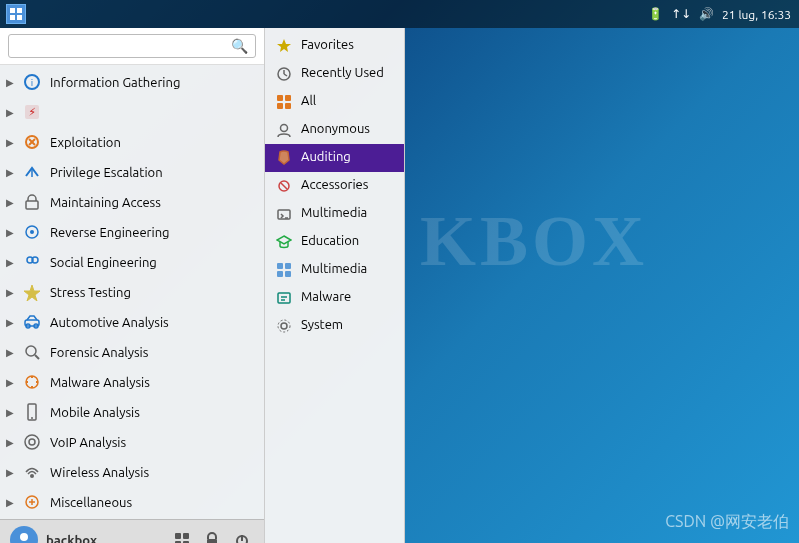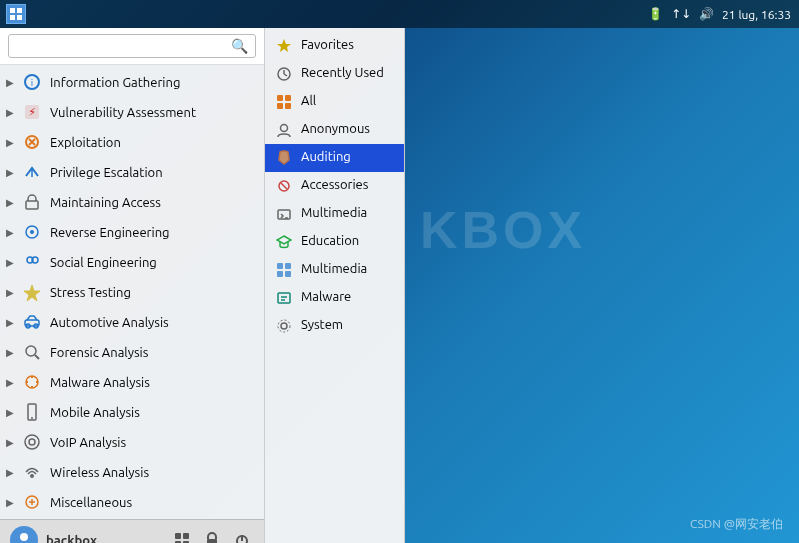--- a/index.html
+++ b/index.html
@@ -51,35 +51,35 @@
       color: white;
       font-size: 12px;
       gap: 8px;
     }
 
     
     .desktop-text {
       position: absolute;
       top: 200px;
       left: 420px;
-      font-size: 52px;
+      font-size: 72px;
       font-weight: bold;
       color: rgba(255,255,255,0.15);
       letter-spacing: 4px;
-      font-family: Liberation Sans, sans-serif;
+      font-family: Liberation Serif, serif;
       z-index: 1;
     }
 
     
     .watermark {
       position: absolute;
       bottom: 10px;
-      right: 16px;
+      right: 10px;
       color: rgba(255,255,255,0.6);
-      font-size: 12px;
+      font-size: 16px;
       z-index: 1;
     }
 
     
     .menu-container {
       position: absolute;
       top: 28px;
       left: 0;
       display: flex;
       z-index: 200;
@@ -195,21 +195,21 @@
       padding: 4px 0;
     }
     .submenu-item {
       display: flex;
       align-items: flex-start;
       padding: 5px 10px;
       cursor: pointer;
       white-space: nowrap;
     }
     .submenu-item.active {
-      background: #1d4ed8;
+      background: #4c1d95;
       color: white;
     }
     .submenu-icon {
       width: 18px; height: 18px;
       margin-right: 8px;
       display: flex; align-items: center; justify-content: center;
       font-size: 13px;
       flex-shrink: 0;
     }
   </style>
@@ -262,21 +262,20 @@
           <span>Information Gathering</span>
         </div>
         <div class="menu-item">
           <span class="menu-item-arrow">▶</span>
           <span class="menu-item-icon">
             <svg width="18" height="18" viewBox="0 0 18 18">
               <rect x="2" y="2" width="14" height="14" rx="2" fill="#cc4444" opacity="0.15"></rect>
               <text x="9" y="13" text-anchor="middle" font-size="11" fill="#cc2222">⚡</text>
             </svg>
           </span>
-          <span>Vulnerability Assessment</span>
         </div>
         <div class="menu-item">
           <span class="menu-item-arrow">▶</span>
           <span class="menu-item-icon">
             <svg width="18" height="18" viewBox="0 0 18 18">
               <circle cx="9" cy="9" r="6" fill="none" stroke="#e07820" stroke-width="2"></circle>
               <line x1="6" y1="6" x2="12" y2="12" stroke="#e07820" stroke-width="2"></line>
               <line x1="12" y1="6" x2="6" y2="12" stroke="#e07820" stroke-width="2"></line>
             </svg>
           </span>

